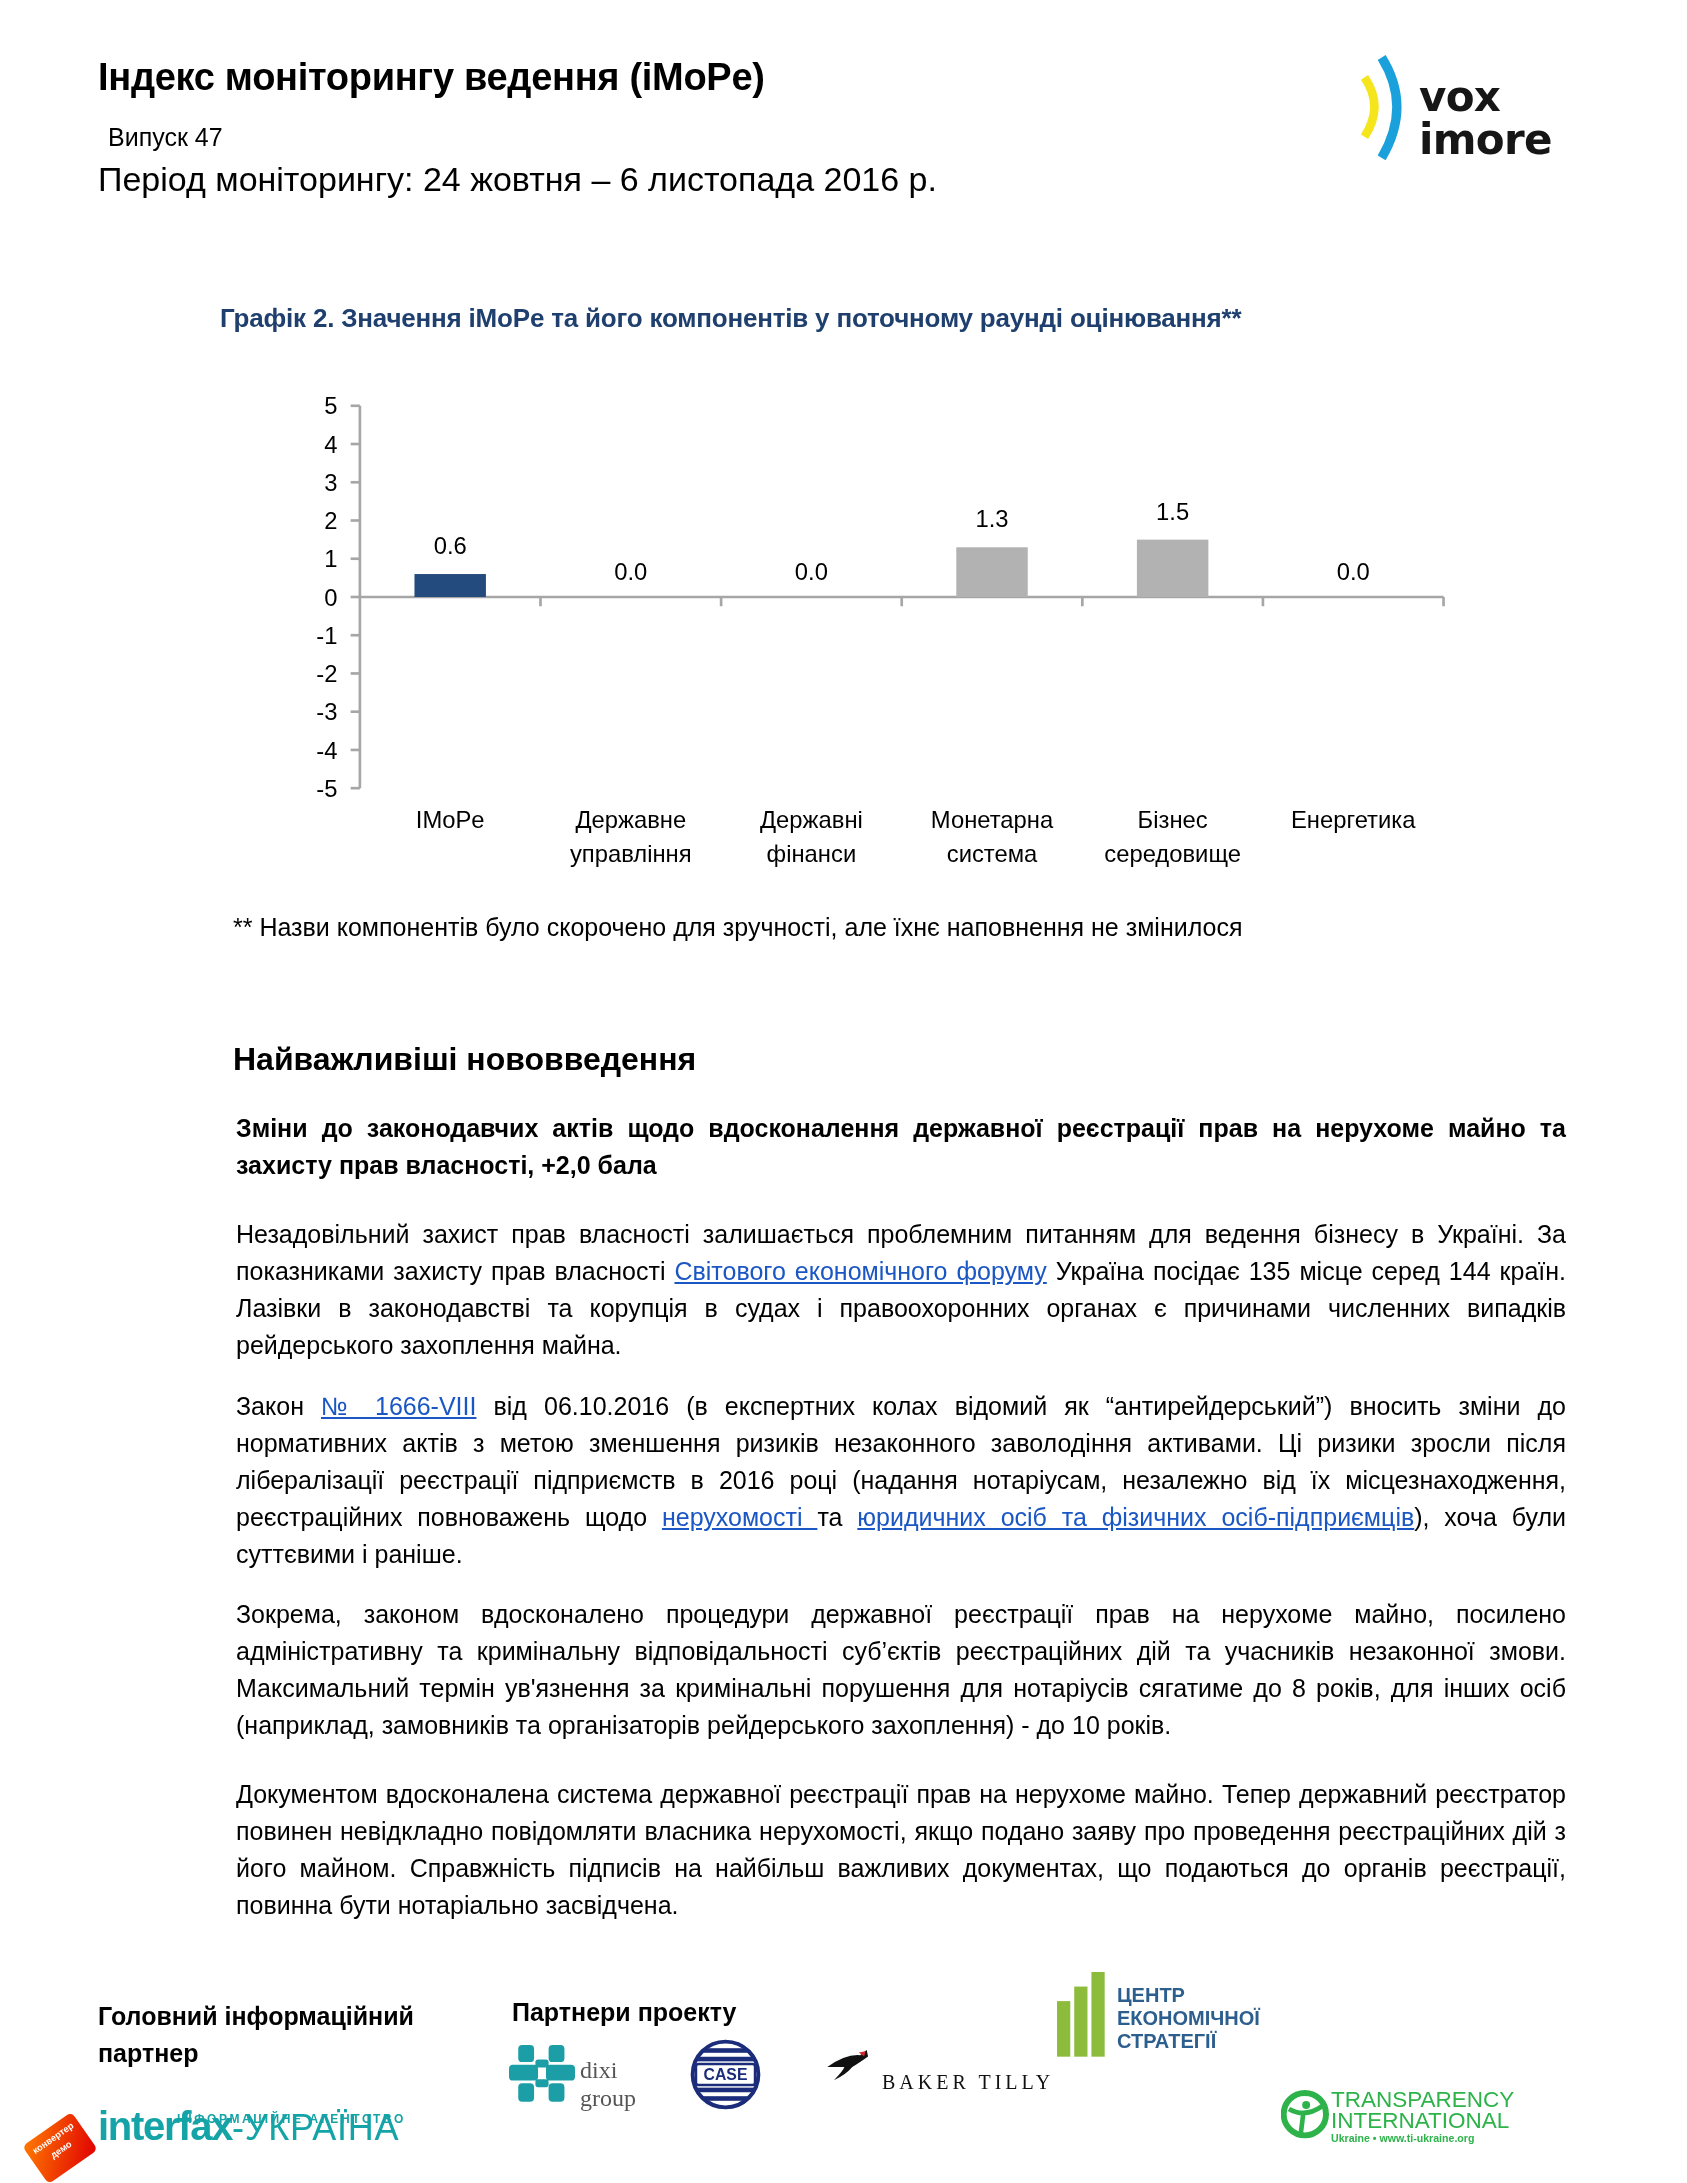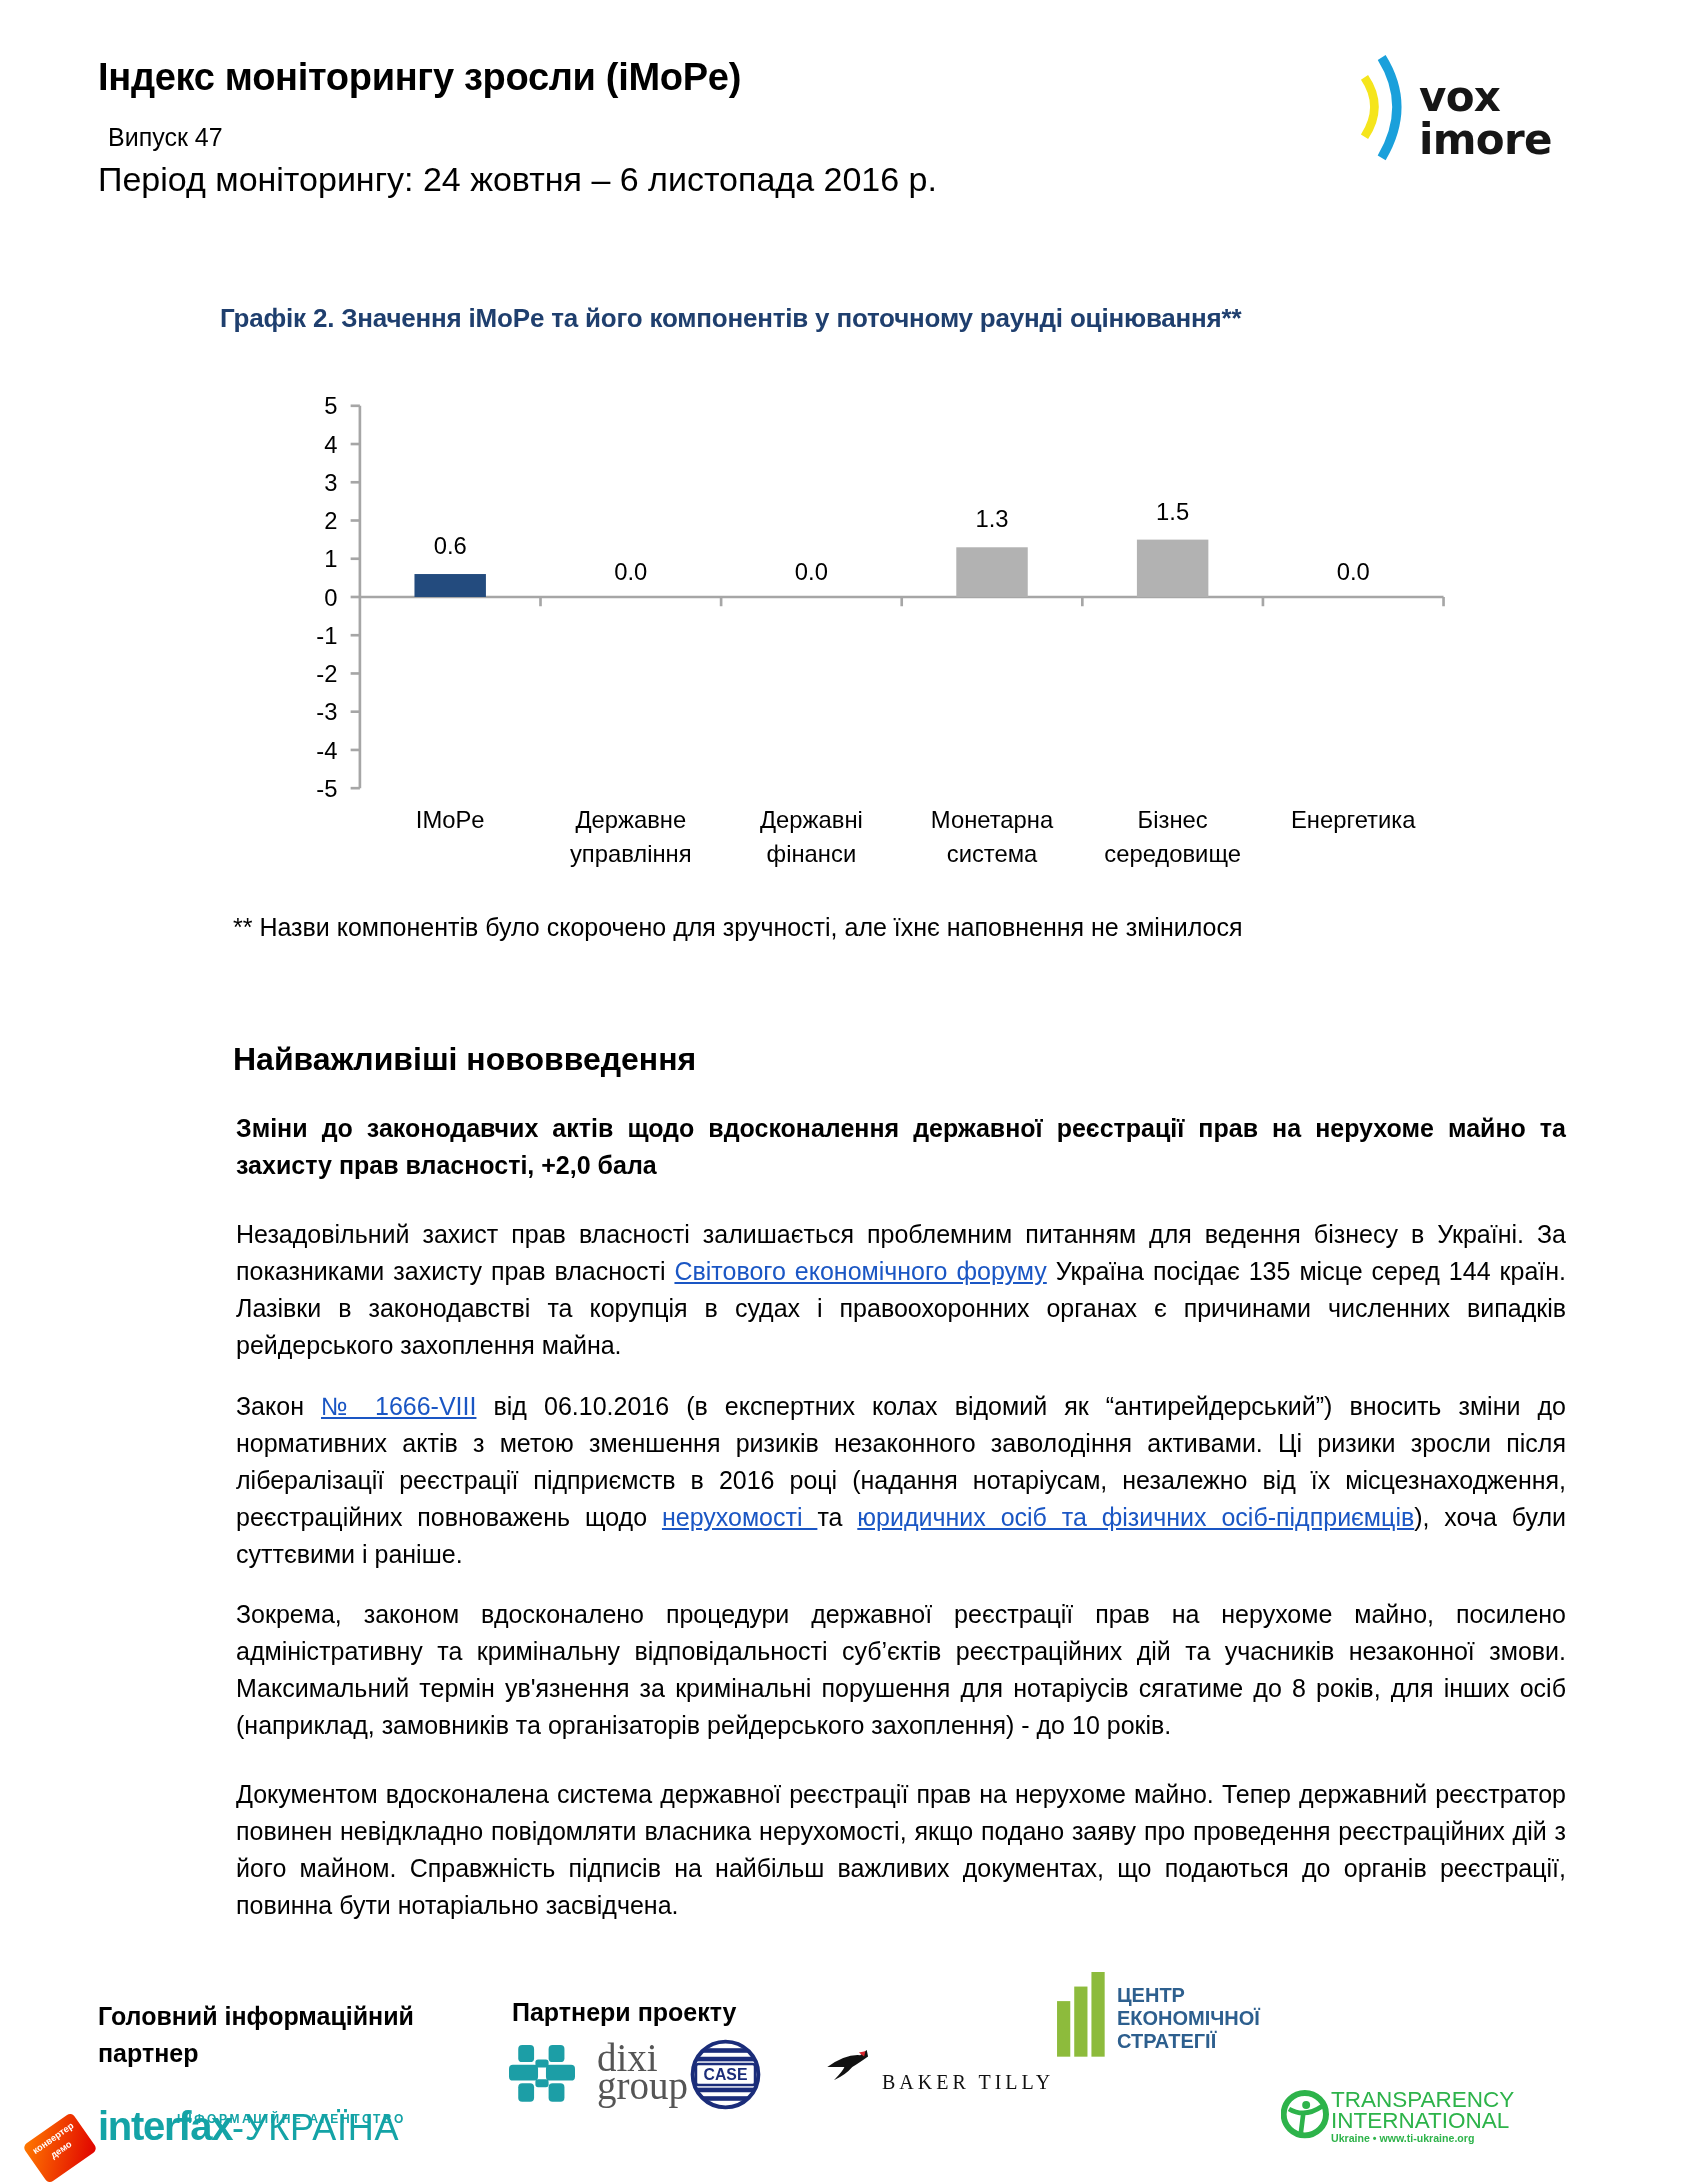--- a/index.html
+++ b/index.html
@@ -28,37 +28,37 @@
   #footer-main-label { left:98px; top:1998px; font-size:25px; font-weight:bold; line-height:37px; width:397px; }
   #footer-partners-label { left:512px; top:1998px; font-size:25px; font-weight:bold; white-space:nowrap; }
 
   #interfax { left:98px; top:2068px; width:291px; height:66px; }
   #interfax .big { position:absolute; left:0; top:0; font-size:40px; font-weight:bold; color:#14a3a6; letter-spacing:-1.3px; white-space:nowrap;margin-top:36px; }
   #interfax .ukr { font-weight:normal; letter-spacing:0.7px; font-size:36px; }
   #interfax .small { position:absolute; left:79px; top:44px; font-size:12px; font-weight:bold; color:#14a3a6; letter-spacing:2.6px; white-space:nowrap; }
 
   .partner { position:absolute; }
   #dixi { left:509px; top:2038px; width:159px; height:73px; }
-  #dixi .txt { position:absolute; left:71px; top:6px; font-family:"Liberation Serif", serif; font-size:39px; line-height:28px; color:#555;margin-left:17px; }
+  #dixi .txt { position:absolute; left:71px; top:18px; font-family:"Liberation Serif", serif; font-size:24px; line-height:28px; color:#555; }
   #case { left:689px; top:2039px; width:73px; height:71px; }
   #bakertilly { left:826px; top:2047px; width:212px; height:53px; }
   #bakertilly .txt { position:absolute; left:56px; top:24px; font-family:"Liberation Serif", serif; font-size:20px; letter-spacing:4px; color:#111; white-space:nowrap; }
   #ces { left:1057px; top:1972px; width:198px; height:86px; }
   #ces .txt { position:absolute; left:60px; top:12px; font-size:20px; line-height:23px; font-weight:bold; color:#2d5f8e; }
   #ti { left:1281px; top:2038px; width:225px; height:66px;margin-top:48px; }
   #ti .txt { position:absolute; left:50px; top:2.6px; font-size:22.5px; line-height:21px; color:#2db34a; white-space:nowrap; }
   #ti .sub { font-size:10.6px; font-weight:bold; line-height:14.6px; }
 
   #demo-badge { left:30px; top:2125px; width:60px; height:46px; transform:rotate(-35deg); background:linear-gradient(135deg,#ff7a00,#e00000);
                 border-radius:5.3px; color:#fff; font-size:9.3px; font-weight:bold; text-align:center; line-height:13.2px; padding-top:5.3px; box-sizing:border-box; }
 </style>
 </head>
 <body>
 
-<div id="doc-title" class="abs">Індекс моніторингу зросли (iMoPe)</div>
+<div id="doc-title" class="abs">Індекс моніторингу ведення (iMoPe)</div>
 <div id="issue" class="abs">Випуск 47</div>
 <div id="period" class="abs">Період моніторингу: 24 жовтня – 6 листопада 2016 р.</div>
 
 <div id="logo" class="abs">
   <svg width="66" height="126" style="position:absolute;left:0;top:0" viewBox="0 0 100 190">
     <path d="M 22 44 Q 52 88 22 134" fill="none" stroke="#f5e51c" stroke-width="13" stroke-linecap="butt"></path>
     <path d="M 48 14 Q 94 88 48 166" fill="none" stroke="#1aa0db" stroke-width="14" stroke-linecap="butt"></path>
   </svg>
   <div class="word" style="top:28px">vox</div>
   <div class="word" style="top:71px">imore</div>

